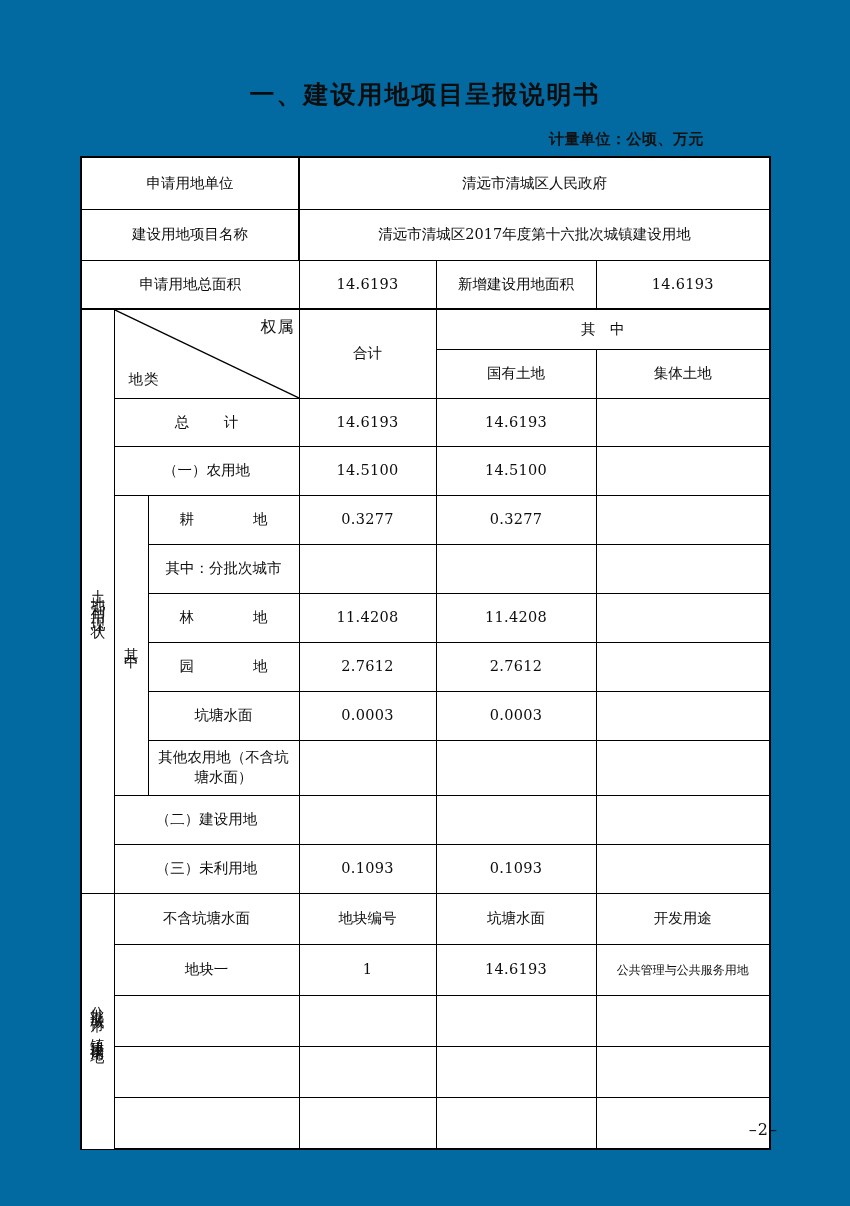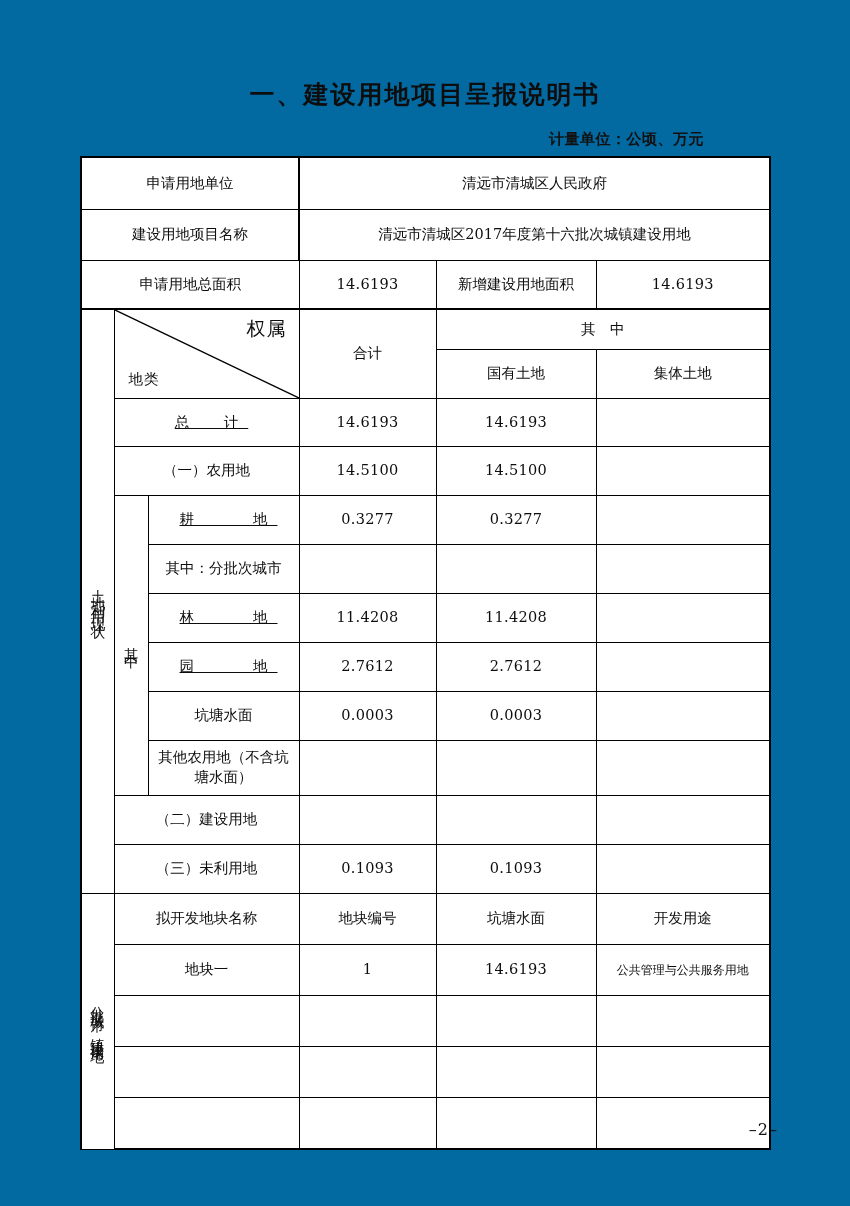--- a/index.html
+++ b/index.html
@@ -75,21 +75,21 @@
   }
   table.grid td.thick-top { border-top-width: 2px; }
   table.grid td.thick-left { border-left-width: 2px; }
   table.grid td.thick-right { border-right-width: 2px; }
   table.grid td.thick-bottom { border-bottom-width: 2px; }
   .num {
     font-size: 15px;
     letter-spacing: 0.3px;
     font-family: "DejaVu Serif", "Liberation Serif", serif;
   }
-  .wide-sp { letter-spacing: 10px; text-indent: 10px; text-decoration: underline; }
+  .wide-sp { letter-spacing: 10px; text-indent: 10px; }
 
   
   .vtext {
     writing-mode: vertical-rl;
     text-orientation: upright;
     letter-spacing: 7px;
     line-height: 1;
     margin: 0 auto;
     font-size: 14.5px;
     display: inline-block;
@@ -114,23 +114,23 @@
   }
   .diag-cell svg {
     position: absolute;
     left: 0; top: 0;
     width: 100%;
     height: 100%;
     display: block;
   }
   .diag-top {
     position: absolute;
-    right: 12px;
+    right: 4px;
     top: 6px;
-    font-size: 19px;
+    font-size: 16px;
     letter-spacing: 1px;
   }
   .diag-bottom {
     position: absolute;
     left: 14px;
     bottom: 8px;
     font-size: 14.5px;
     letter-spacing: 1px;
     text-align: center;
   }
@@ -274,21 +274,21 @@
           <td colspan="2" style="height:44px">（三）未利用地</td>
           <td class="num">0.1093</td>
           <td class="num">0.1093</td>
           <td class="thick-right"></td>
         </tr>
 
         <tr>
           <td class="thick-left" rowspan="5" style="width:33px">
             <span class="vtext-tight">分批次城市／镇建设用地</span>
           </td>
-          <td colspan="2" style="height:46px">拟开发地块名称</td>
+          <td colspan="2" style="height:46px">不含坑塘水面</td>
           <td>地块编号</td>
           <td>坑塘水面</td>
           <td class="thick-right">开发用途</td>
         </tr>
 
         <tr>
           <td colspan="2" style="height:46px">地块一</td>
           <td class="num">1</td>
           <td class="num">14.6193</td>
           <td class="thick-right" style="font-size:12px">公共管理与公共服务用地</td>

